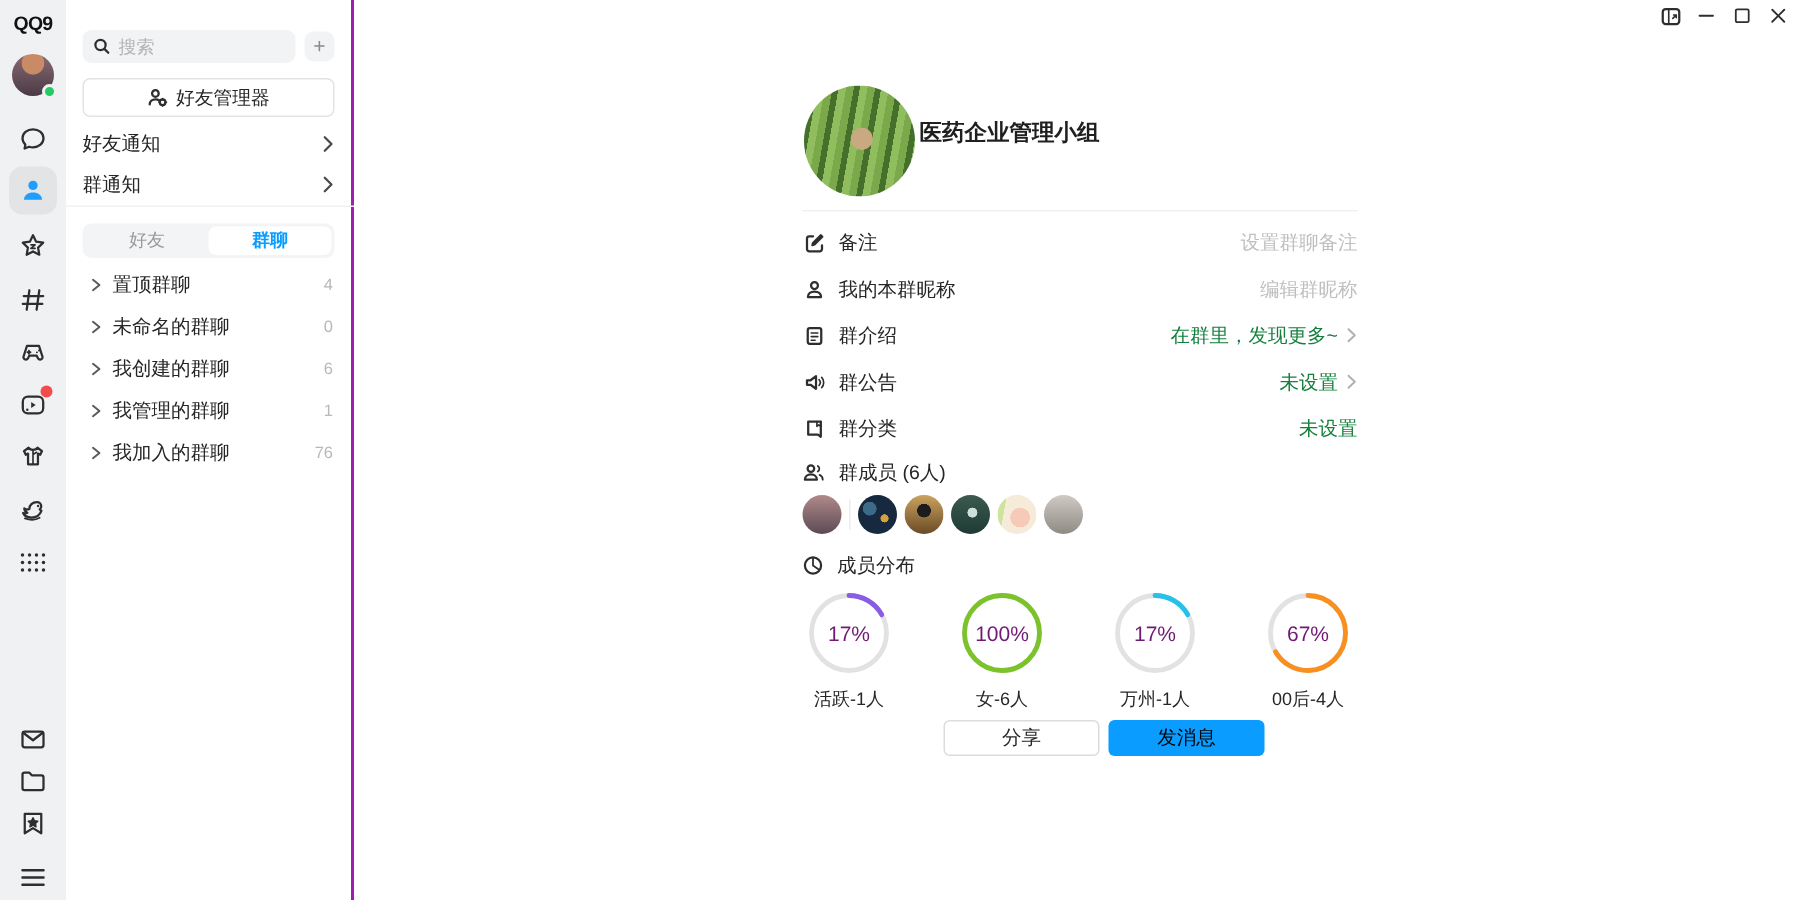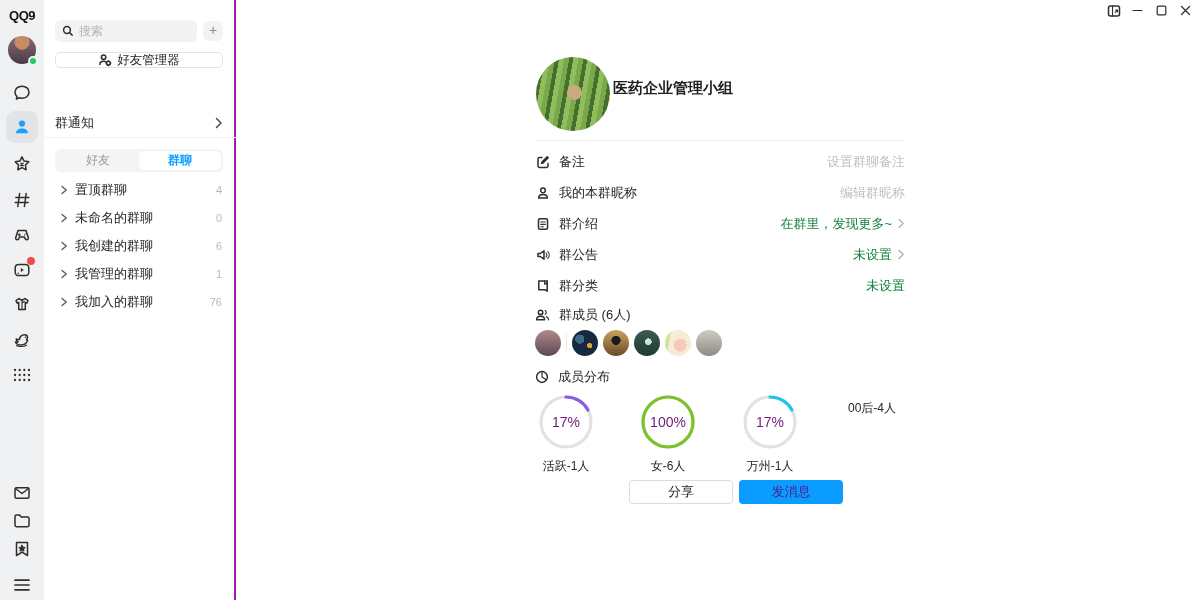--- a/index.html
+++ b/index.html
@@ -27,21 +27,21 @@
   .red-badge { position:absolute; top:3px; right:3px; width:8px; height:8px; border-radius:50%; background:#f24b4b; }
 
   
   .panel { position:absolute; left:44px; top:0; width:192px; height:600px; background:#fff;
            border-right:2px solid #a21caf; }
   .search-box { position:absolute; left:11px; top:20px; width:142px; height:22px; border-radius:6px;
            background:#f2f3f5; display:flex; align-items:center; padding:0 7px; gap:5px; }
   .search-box span { font-size:12px; color:#b3b3b3; }
   .plus-btn { position:absolute; left:159px; top:21px; width:20px; height:20px; border-radius:6px;
            background:#f2f3f5; color:#8a8a8a; font-size:14px; line-height:19px; text-align:center; }
-  .fm-btn { position:absolute; left:11px; top:52px; width:168px; height:16px; border:1px solid #e3e3e3;
+  .fm-btn { position:absolute; left:11px; top:52px; width:168px; height:26px; border:1px solid #e3e3e3;
            border-radius:5px; background:#fff; display:flex; align-items:center; justify-content:center;
            gap:5px; font-size:12.5px; color:#262626; cursor:default; }
   .notice-row { position:absolute; left:0; width:192px; height:27px; display:flex; align-items:center;
            padding:0 13px 0 11px; }
   .notice-row .lbl { font-size:13px; }
   .notice-row .chev { margin-left:auto; }
   .panel-sep { position:absolute; left:0; top:137px; width:192px; height:1px; background:#f1f1f2; }
   .tabs { position:absolute; left:11px; top:149px; width:168px; height:23px; background:#f3f4f6;
            border-radius:6px; display:flex; padding:2px; }
   .tab { flex:1; border-radius:5px; display:flex; align-items:center; justify-content:center;
@@ -86,21 +86,21 @@
   .donut-box { width:102px; text-align:center; }
   .donut-wrap { position:relative; width:58px; height:58px; margin:0 auto; }
   .donut-pct { position:absolute; inset:0; display:flex; align-items:center; justify-content:center;
       font-size:14px; color:#701a75; }
   .donut-lbl { margin-top:7px; font-size:12px; color:#262626; }
 
   .btn-row { position:absolute; left:613px; top:480px; display:flex; gap:6px;padding-left:16px; }
   .btn { width:104px; height:24px; border-radius:4px; font-size:13px; display:flex;
       align-items:center; justify-content:center; }
   .btn.share { background:#fff; border:1px solid #dcdcdc; color:#262626; }
-  .btn.send { background:#0a9dff; color:#4c1d95; }
+  .btn.send { background:#0a9dff; color:#000000; }
 </style>
 </head>
 <body>
 
 <div class="rail">
   <div class="logo">QQ9</div>
 
   <div class="rail-avatar">
     <div class="online-dot"></div>
   </div>
@@ -208,20 +208,26 @@
   <div class="fm-btn">
     <svg class="ico" width="14" height="14" viewBox="0 0 14 14">
         <circle cx="5.6" cy="4.3" r="2.2"></circle>
         <path d="M1.8 11.6c0-2.1 1.7-3.4 3.8-3.4 1 0 1.9.3 2.6.8"></path>
         <circle cx="10.4" cy="10.2" r="1.9"></circle>
         <path d="M10.4 7.6v1M10.4 11.9v1M7.9 10.2h1M12 10.2h1" stroke-width="1"></path>
       </svg>
     <span>好友管理器</span>
   </div>
 
+  <div class="notice-row" style="top:82px">
+    <span class="lbl">好友通知</span>
+    <svg class="chev ico" width="9" height="12" viewBox="0 0 9 12">
+        <path d="M2.5 1.5L7 6l-4.5 4.5" stroke="#4a4a4a"></path>
+      </svg>
+  </div>
   <div class="notice-row" style="top:109px">
     <span class="lbl">群通知</span>
     <svg class="chev ico" width="9" height="12" viewBox="0 0 9 12">
         <path d="M2.5 1.5L7 6l-4.5 4.5" stroke="#4a4a4a"></path>
       </svg>
   </div>
 
   <div class="panel-sep"></div>
 
   <div class="tabs">
@@ -450,20 +456,27 @@
           <svg width="58" height="58" viewBox="0 0 58 58">
             <circle cx="29" cy="29" r="25" fill="none" stroke="#e2e2e2" stroke-width="3.2"></circle>
             <circle cx="29" cy="29" r="25" fill="none" stroke-width="3.2" pathLength="100" stroke-linecap="round" transform="rotate(-90 29 29)" stroke="#25c2e8" stroke-dasharray="17 100"></circle>
           </svg>
           <div class="donut-pct">17%</div>
         </div>
         <div class="donut-lbl">万州-1人</div>
       </div>
 
       <div class="donut-box">
+        <div class="donut-wrap">
+          <svg width="58" height="58" viewBox="0 0 58 58">
+            <circle cx="29" cy="29" r="25" fill="none" stroke="#e2e2e2" stroke-width="3.2"></circle>
+            <circle cx="29" cy="29" r="25" fill="none" stroke-width="3.2" pathLength="100" stroke-linecap="round" transform="rotate(-90 29 29)" stroke="#f88f1e" stroke-dasharray="67 100"></circle>
+          </svg>
+          <div class="donut-pct">67%</div>
+        </div>
         <div class="donut-lbl">00后-4人</div>
       </div>
     </div>
 
   <div class="btn-row">
     <div class="btn share">分享</div>
     <div class="btn send">发消息</div>
   </div>
 </div>
 

